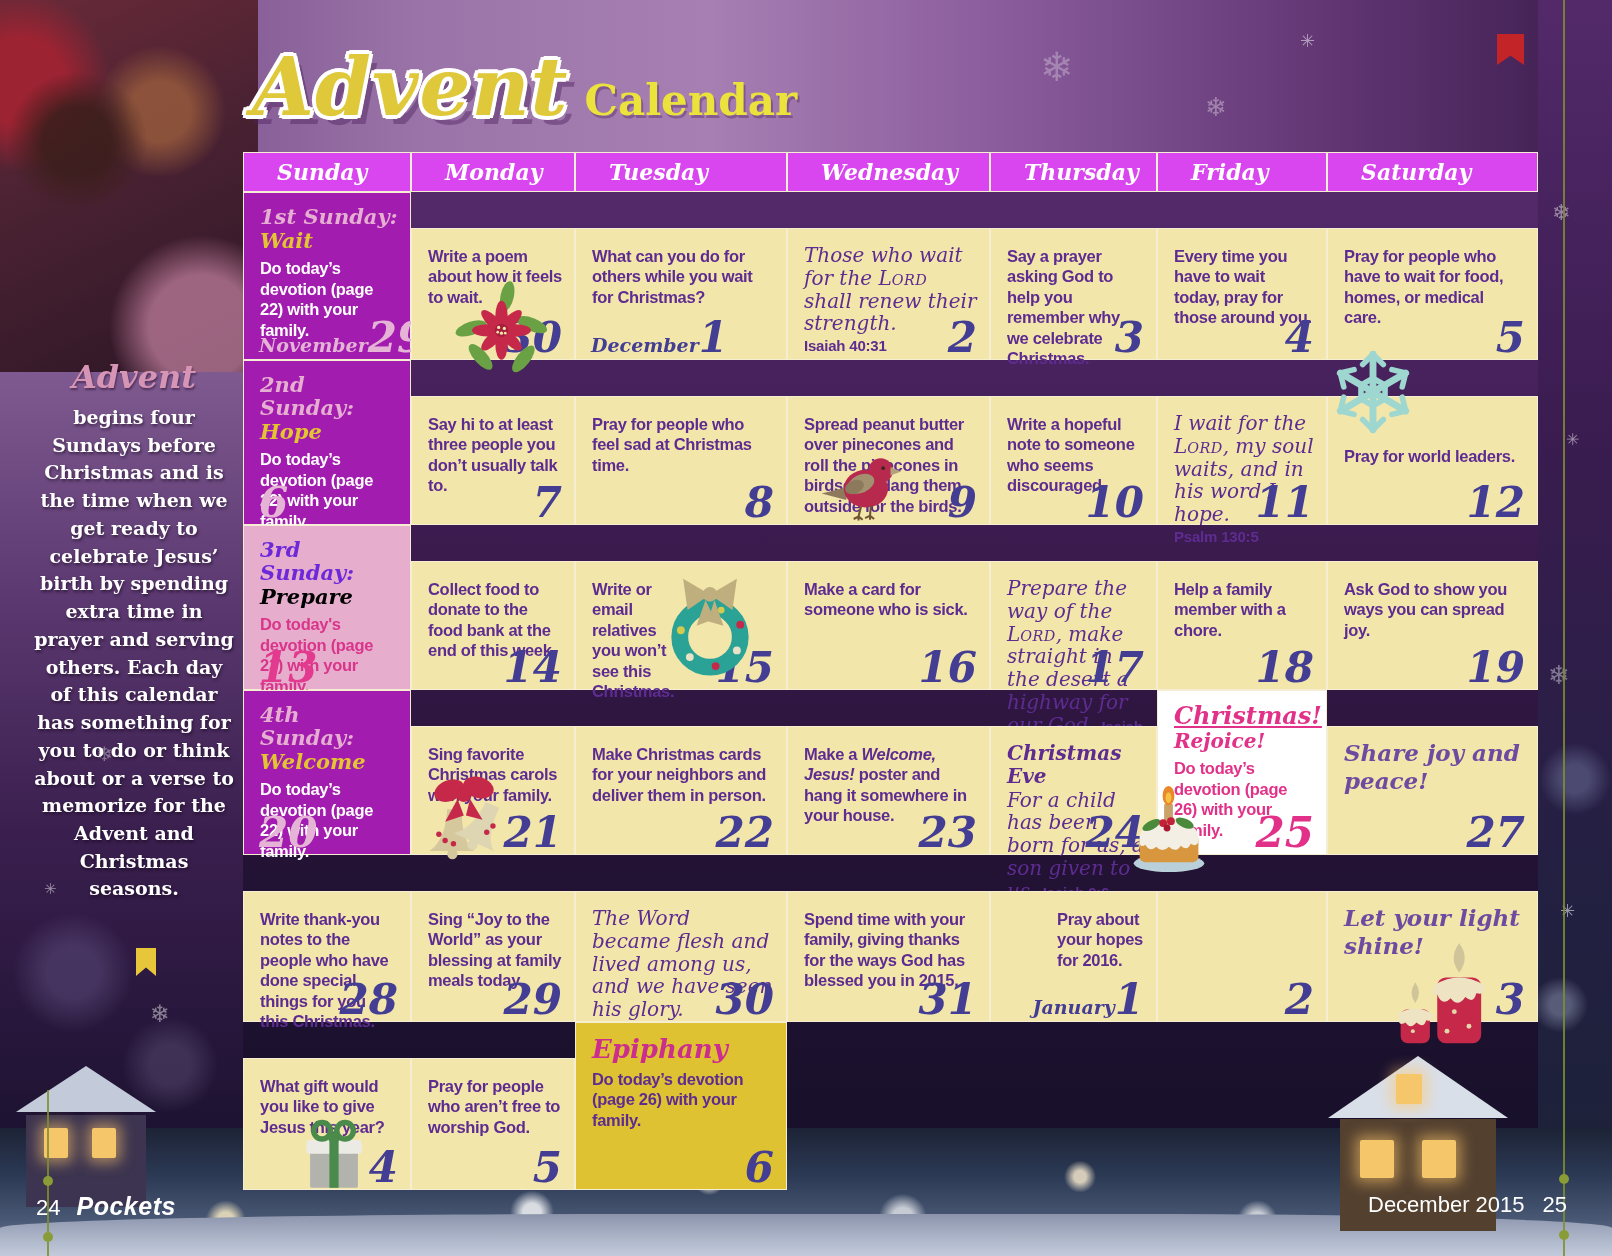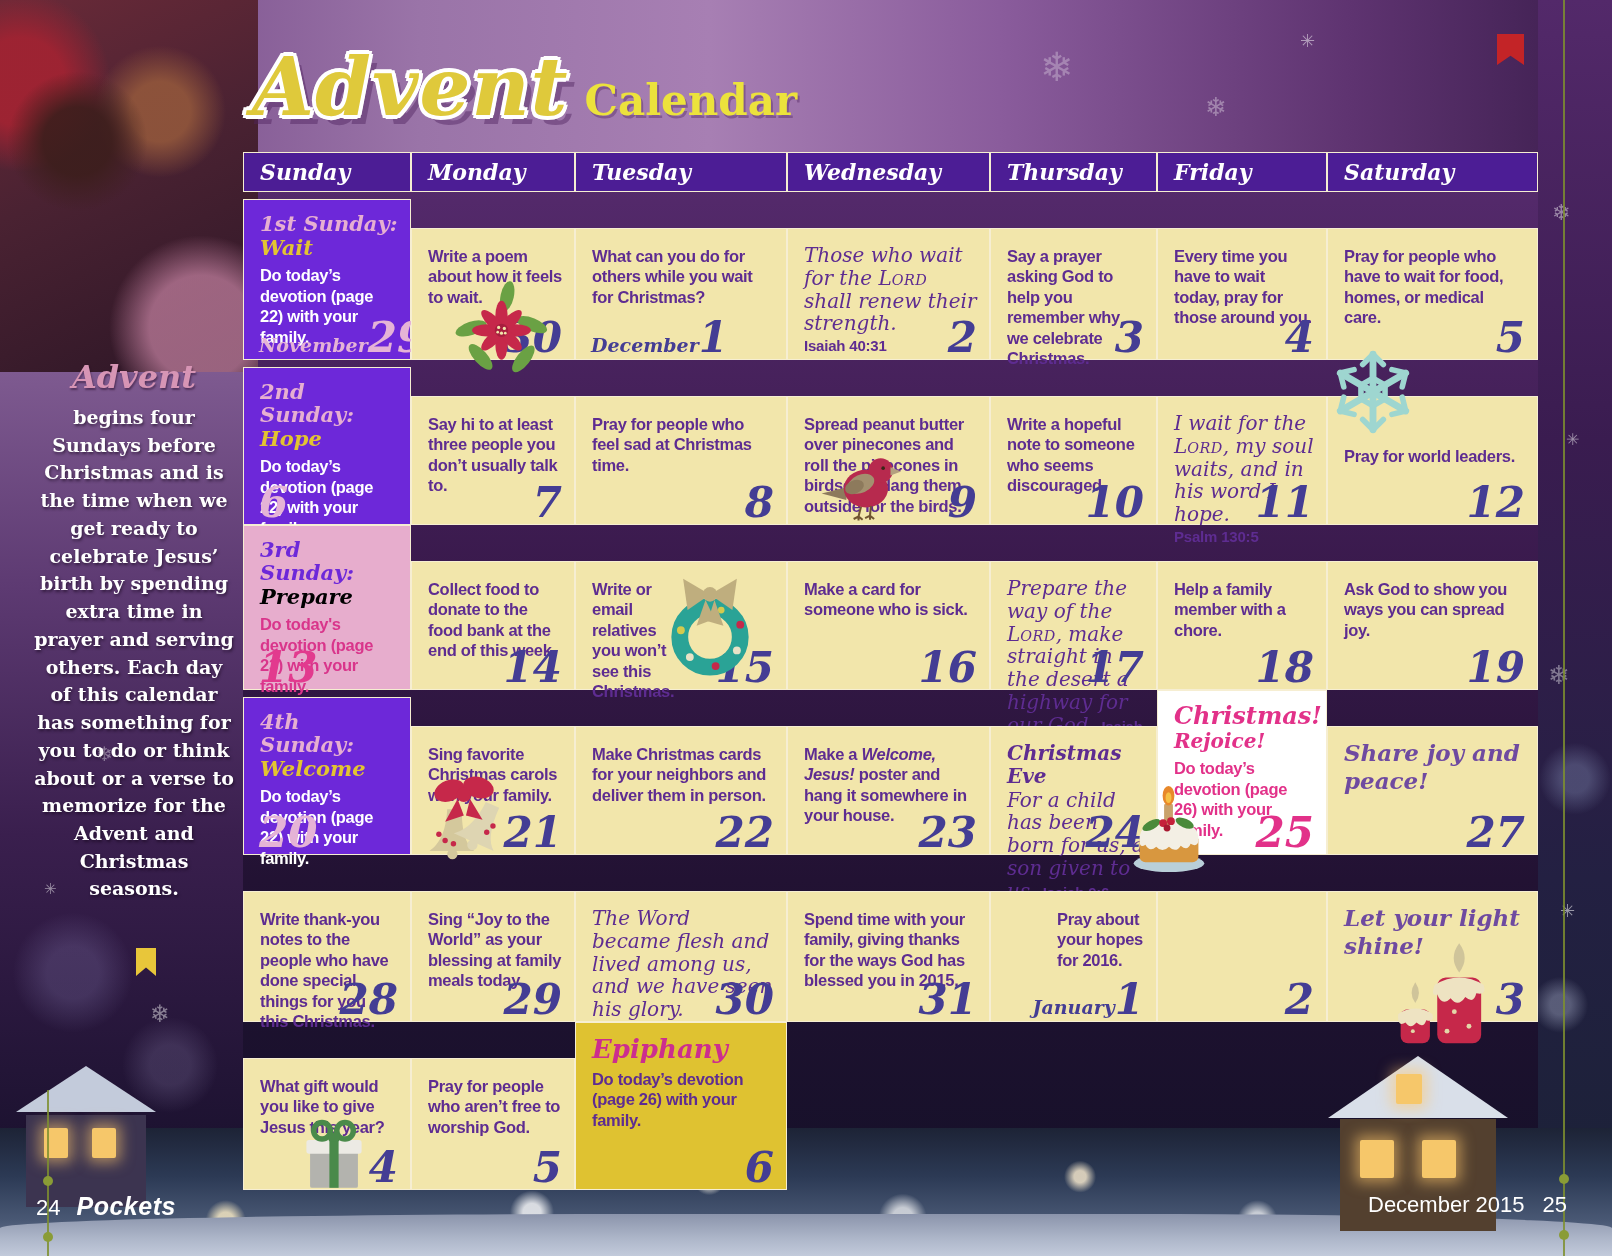--- a/index.html
+++ b/index.html
@@ -65,35 +65,35 @@
   .sb-head{font:bold italic 32px "DejaVu Serif",serif;color:#d795b5;margin:0 0 8px 0;
     text-shadow:1px 2px 2px rgba(40,10,40,.5);}
   .sb-body{font:bold 19px "DejaVu Serif",serif;color:#ffffff;line-height:1.46;margin:0;
     text-shadow:1px 2px 3px rgba(20,5,25,.6);}
 
   
   .cal{position:absolute;left:243px;top:152px;z-index:10;display:grid;
     grid-template-columns:168px 164px 212px 203px 167px 170px 211px;
     grid-template-rows:40px 168px 165px 165px 165px 167px 168px;}
   .cal *{box-sizing:border-box;}
-  .hcell{background:#4c1d95;border:1.5px solid #f6eed2;color:#fff;
-    font:bold italic 22px "DejaVu Serif",serif;display:flex;align-items:center;padding-left:16px;}
+  .hcell{background:#d946ef;border:1.5px solid #f6eed2;color:#fff;
+    font:bold italic 22px "DejaVu Serif",serif;display:flex;align-items:center;padding-left:33px;}
   .cell{position:relative;border:1.5px solid #f6eed2;}
   .v-cream{background:#f2e6ab;margin-top:36px;}
-  .v-purple{background:#6d28d9;margin-top:7px;}
+  .v-purple{background:#a21caf;}
   .v-pink{background:#e7adcd;}
   .v-white{background:#ffffff;}
   .v-gold{background:#dfc231;}
   .v-empty{background:transparent;border:none;}
   .cin{padding:12px 12px 0 16px;}
   .h1{font:bold italic 21px "DejaVu Serif",serif;color:#e6afd1;line-height:1.1;}
   .h2{font:bold italic 21px "DejaVu Serif",serif;color:#e3c431;line-height:1.15;margin-top:1px;}
   .v-pink .h1{color:#6d28d9;}
   .v-pink .h2{color:#000000;}
-  .v-white .h1{color:#e23189;font-size:24px;}
+  .v-white .h1{color:#e23189;font-size:24px;text-decoration:underline;}
   .v-white .h2{color:#e23189;font-size:20px;}
   .v-gold .h1{color:#cc2e8e;font-size:26px;}
   .hs{font:bold italic 23px "DejaVu Serif",serif;color:#6f4aa0;line-height:1.22;}
   .body{font-weight:bold;font-size:16.5px;color:#5e2c91;line-height:1.24;letter-spacing:-0.3px;margin:5px 0 0 0;}
   .v-purple .body{color:#fff;}
   .v-pink .body{color:#d9358b;}
   .v-white .body{color:#e23189;}
   .scripture{font:italic 20px "DejaVu Serif",serif;color:#5e2c91;line-height:1.14;margin-top:3px;}
   .lead{display:block;font-weight:bold;font-style:italic;font-size:20px;color:#5e2c91;margin-bottom:1px;}
   .sc{font-size:0.72em;letter-spacing:.4px;}

